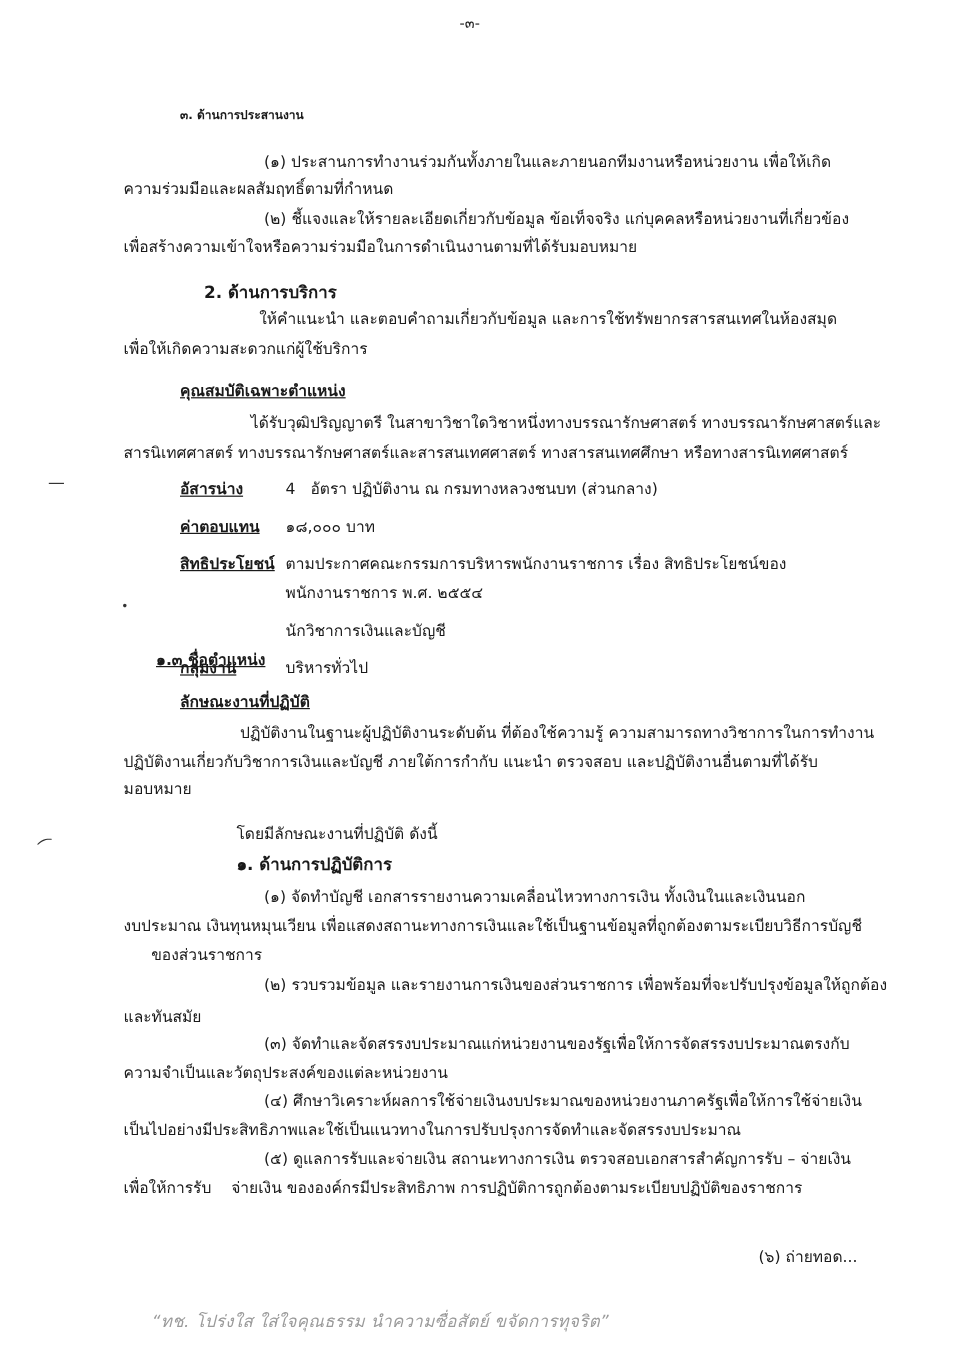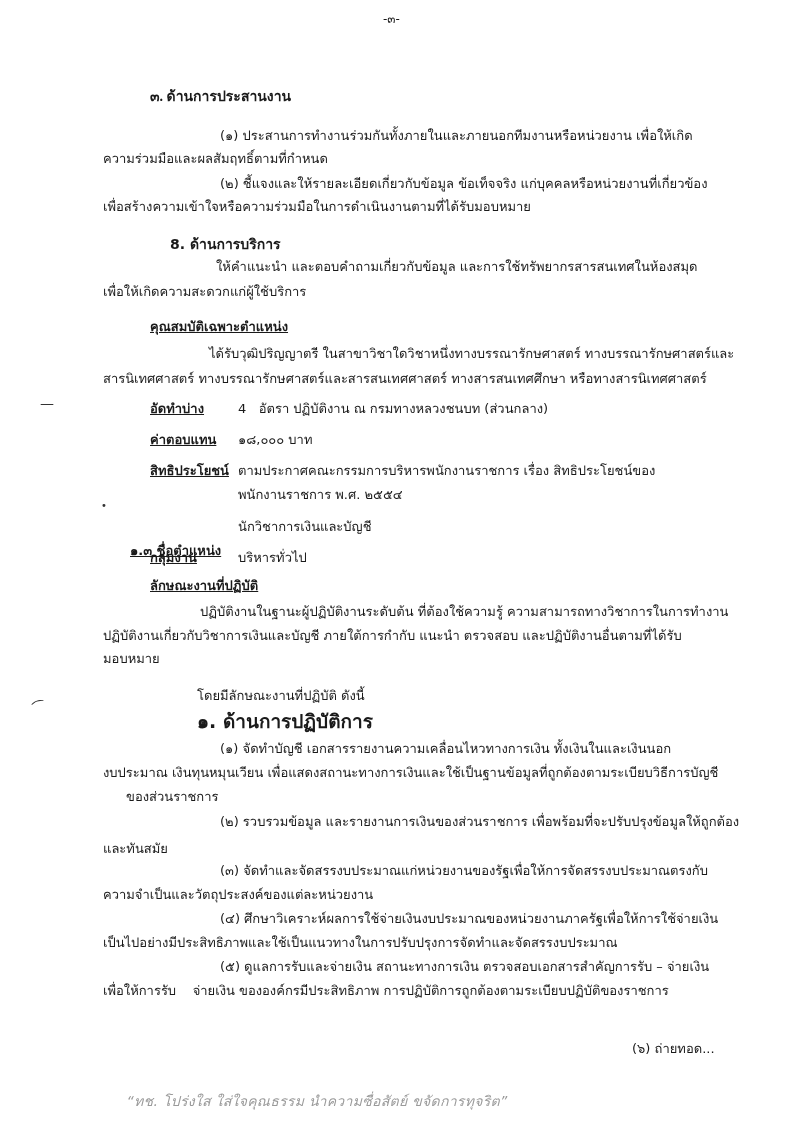--- a/index.html
+++ b/index.html
@@ -19,35 +19,35 @@
   }
   .mark { position: absolute; color: #333; font-size: 14px; }
 </style>
 </head>
 <body>
 
 <div>
 
   <div class="line page-num">-๓-</div>
 
-  <div class="line bold" style="left:150px; top:88px; font-size:14px;font-family:Liberation Serif, serif;">๓. ด้านการประสานงาน</div>
+  <div class="line bold" style="left:150px; top:88px; font-size:10px;">๓. ด้านการประสานงาน</div>
   <div class="line" style="left:220px; top:127px;">(๑) ประสานการทำงานร่วมกันทั้งภายในและภายนอกทีมงานหรือหน่วยงาน เพื่อให้เกิด</div>
   <div class="line" style="left:103px; top:150px;">ความร่วมมือและผลสัมฤทธิ์ตามที่กำหนด</div>
   <div class="line" style="left:220px; top:175px;">(๒) ชี้แจงและให้รายละเอียดเกี่ยวกับข้อมูล ข้อเท็จจริง แก่บุคคลหรือหน่วยงานที่เกี่ยวข้อง</div>
   <div class="line" style="left:103px; top:198px;">เพื่อสร้างความเข้าใจหรือความร่วมมือในการดำเนินงานตามที่ได้รับมอบหมาย</div>
 
-  <div class="line bold" style="left:170px; top:235px; font-size:14px;">8. ด้านการบริการ</div>
+  <div class="line bold" style="left:170px; top:235px; font-size:14px;">2. ด้านการบริการ</div>
   <div class="line" style="left:216px; top:258px;">ให้คำแนะนำ และตอบคำถามเกี่ยวกับข้อมูล และการใช้ทรัพยากรสารสนเทศในห้องสมุด</div>
   <div class="line" style="left:103px; top:283px;">เพื่อให้เกิดความสะดวกแก่ผู้ใช้บริการ</div>
 
   <div class="line bold u" style="left:150px; top:318px;">คุณสมบัติเฉพาะตำแหน่ง</div>
   <div class="line" style="left:209px; top:345px;">ได้รับวุฒิปริญญาตรี ในสาขาวิชาใดวิชาหนึ่งทางบรรณารักษศาสตร์ ทางบรรณารักษศาสตร์และ</div>
   <div class="line" style="left:103px; top:370px;">สารนิเทศศาสตร์ ทางบรรณารักษศาสตร์และสารสนเทศศาสตร์ ทางสารสนเทศศึกษา หรือทางสารนิเทศศาสตร์</div>
 
-  <div class="line label" style="left:150px; top:400px;">อัดทำบ่าง</div>
+  <div class="line label" style="left:150px; top:400px;">อัสารน่าง</div>
   <div class="line" style="left:238px; top:400px; white-space:pre;">4   อัตรา ปฏิบัติงาน ณ กรมทางหลวงชนบท (ส่วนกลาง)</div>
 
   <div class="line label" style="left:150px; top:431px;">ค่าตอบแทน</div>
   <div class="line" style="left:238px; top:431px;">๑๘,๐๐๐ บาท</div>
 
   <div class="line label" style="left:150px; top:462px;">สิทธิประโยชน์</div>
   <div class="line" style="left:238px; top:462px;">ตามประกาศคณะกรรมการบริหารพนักงานราชการ เรื่อง สิทธิประโยชน์ของ</div>
   <div class="line" style="left:238px; top:486px;">พนักงานราชการ พ.ศ. ๒๕๕๔</div>
 
   <div class="line label" style="left:130px; top:518px;margin-top:24px;">๑.๓ ชื่อตำแหน่ง</div>
@@ -55,21 +55,21 @@
 
   <div class="line label" style="left:150px; top:549px;">กลุ่มงาน</div>
   <div class="line" style="left:238px; top:549px;">บริหารทั่วไป</div>
 
   <div class="line bold u" style="left:150px; top:577px;">ลักษณะงานที่ปฏิบัติ</div>
   <div class="line" style="left:200px; top:603px;">ปฏิบัติงานในฐานะผู้ปฏิบัติงานระดับต้น ที่ต้องใช้ความรู้ ความสามารถทางวิชาการในการทำงาน</div>
   <div class="line" style="left:103px; top:627px;">ปฏิบัติงานเกี่ยวกับวิชาการเงินและบัญชี ภายใต้การกำกับ แนะนำ ตรวจสอบ และปฏิบัติงานอื่นตามที่ได้รับ</div>
   <div class="line" style="left:103px; top:650px;">มอบหมาย</div>
 
   <div class="line" style="left:197px; top:687px;">โดยมีลักษณะงานที่ปฏิบัติ ดังนี้</div>
-  <div class="line bold" style="left:197px; top:712px; font-size:19px;">๑. ด้านการปฏิบัติการ</div>
+  <div class="line bold" style="left:197px; top:712px; font-size:14px;">๑. ด้านการปฏิบัติการ</div>
 
   <div class="line" style="left:220px; top:740px;">(๑)  จัดทำบัญชี เอกสารรายงานความเคลื่อนไหวทางการเงิน ทั้งเงินในและเงินนอก</div>
   <div class="line" style="left:103px; top:764px;">งบประมาณ เงินทุนหมุนเวียน เพื่อแสดงสถานะทางการเงินและใช้เป็นฐานข้อมูลที่ถูกต้องตามระเบียบวิธีการบัญชี</div>
   <div class="line" style="left:103px; top:788px;margin-left:23px;">ของส่วนราชการ</div>
 
   <div class="line" style="left:220px; top:813px;">(๒) รวบรวมข้อมูล และรายงานการเงินของส่วนราชการ เพื่อพร้อมที่จะปรับปรุงข้อมูลให้ถูกต้อง</div>
   <div class="line" style="left:103px; top:840px;">และทันสมัย</div>
 
   <div class="line" style="left:220px; top:862px;">(๓) จัดทำและจัดสรรงบประมาณแก่หน่วยงานของรัฐเพื่อให้การจัดสรรงบประมาณตรงกับ</div>
   <div class="line" style="left:103px; top:886px;">ความจำเป็นและวัตถุประสงค์ของแต่ละหน่วยงาน</div>

